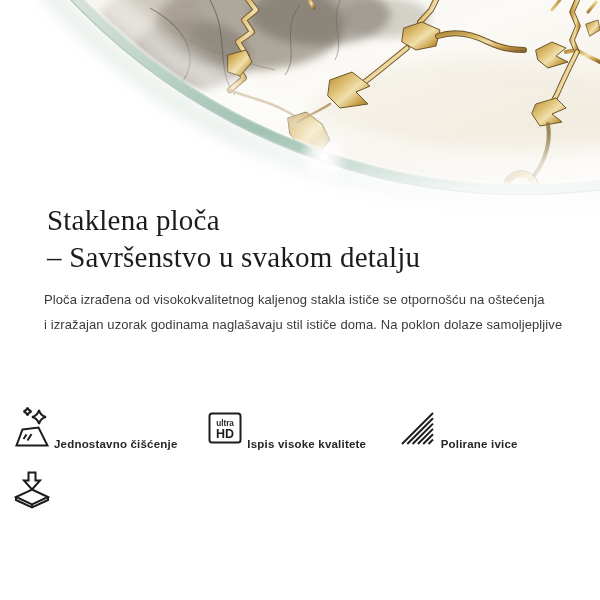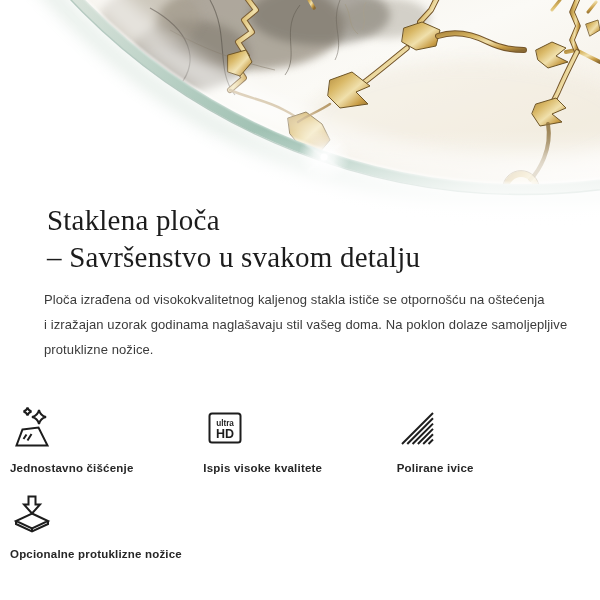--- a/index.html
+++ b/index.html
@@ -7,21 +7,21 @@
         font-family:"Liberation Sans",sans-serif;}
   .hero{position:absolute;left:0;top:0;width:600px;height:232px;}
   .content{position:absolute;left:0;top:0;width:600px;height:600px;}
   h1.title{position:absolute;left:47px;top:202px;margin:0;font-family:"Liberation Serif","DejaVu Serif",serif;
            font-weight:400;font-size:29px;line-height:37px;color:#1c1c1c;letter-spacing:.2px;white-space:nowrap;}
   .desc{position:absolute;left:44px;top:287px;font-size:13px;line-height:25px;color:#3b3b3b;
         letter-spacing:.1px;}
   .desc div{white-space:nowrap;}
   .features{position:absolute;left:10px;top:404px;width:580px;display:grid;
             grid-template-columns:repeat(3,1fr);row-gap:16px;}
-  .feature{display:flex;flex-direction:column;align-items:flex-start;}
+  .feature{display:flex;flex-direction:row;align-items:flex-end;}
   .icon-box{height:46px;display:flex;align-items:flex-end;justify-content:center;}
   .feature .label{margin-top:12px;font-size:11.5px;color:#262626;letter-spacing:.2px;white-space:nowrap;font-weight:bold;}
   .fi{stroke:#1d1d1d;fill:none;stroke-width:2;}
 </style>
 </head>
 <body>
 <div class="page">
 
 <div class="hero">
 <svg width="600" height="232" viewBox="0 0 600 232">
@@ -157,22 +157,21 @@
 </div>
 
 <div class="content">
   <h1 class="title">
     <span>Staklena ploča</span><br>
     <span>– Savršenstvo u svakom detalju</span>
   </h1>
 
   <div class="desc">
     <div>Ploča izrađena od visokokvalitetnog kaljenog stakla ističe se otpornošću na oštećenja</div>
-    <div>i izražajan uzorak godinama naglašavaju stil vašeg doma. Na poklon dolaze samoljepljive</div>
-    <div>protuklizne nožice.</div>
+    <div>i izražajan uzorak godinama naglašavaju stil ističe doma. Na poklon dolaze samoljepljive</div>
   </div>
 
   <div class="features">
 
     <div class="feature">
       <div class="icon-box">
         <svg width="44" height="44" viewBox="0 0 44 44">
           <path class="fi" d="M12.5,23.5 L28.5,21.5 L37.5,39.5 L6.5,39.5 Z"></path>
           <path class="fi" stroke-width="1.6" d="M13.5,33 L16.5,28.5 M17.5,34.5 L21.5,28"></path>
           <path class="fi" stroke-width="1.8" d="M29,4 Q30.3,9.7 36,11 Q30.3,12.3 29,18 Q27.7,12.3 22,11 Q27.7,9.7 29,4 Z"></path>
@@ -211,19 +210,18 @@
 
 
     <div class="feature">
       <div class="icon-box">
         <svg width="44" height="44" viewBox="0 0 44 44">
           <path class="fi" d="M18.5,4.5 L25.5,4.5 L25.5,12.5 L30,12.5 L22,21.5 L14,12.5 L18.5,12.5 Z"></path>
           <path class="fi" d="M22,21.5 L38,29 L22,36.5 L6,29 Z"></path>
           <path class="fi" d="M6,29 L6,32 L22,39.5 L38,32 L38,29 M22,36.5 L22,39.5"></path>
         </svg>
       </div>
-      <div class="label">Opcionalne protuklizne nožice</div>
     </div>
 
 
   </div>
 </div>
 </div>
 
 </body></html>

